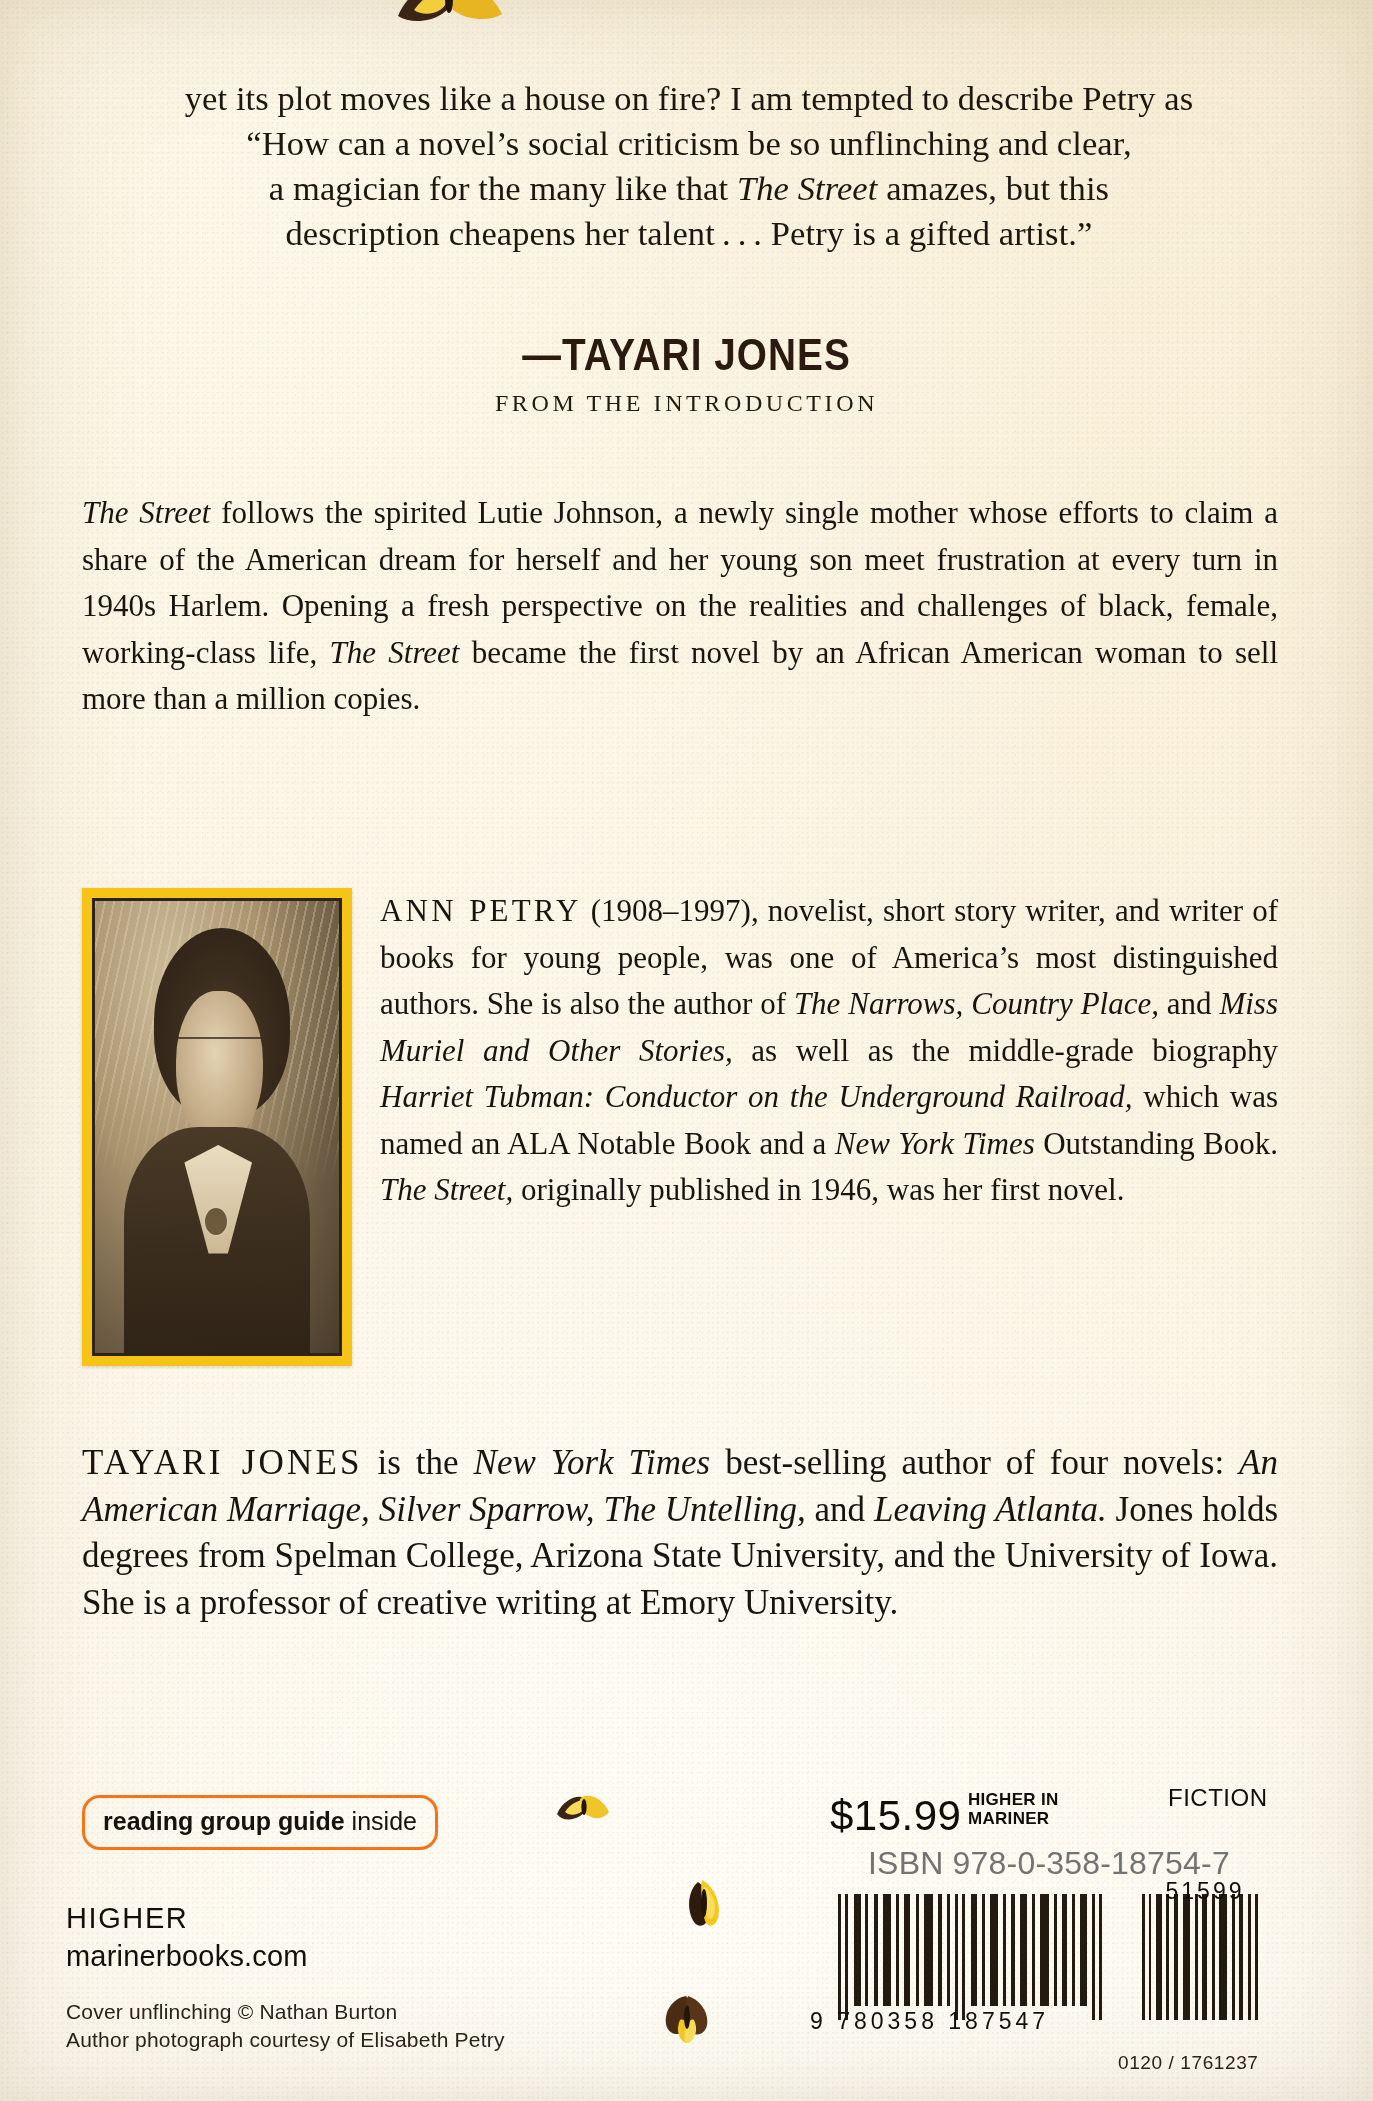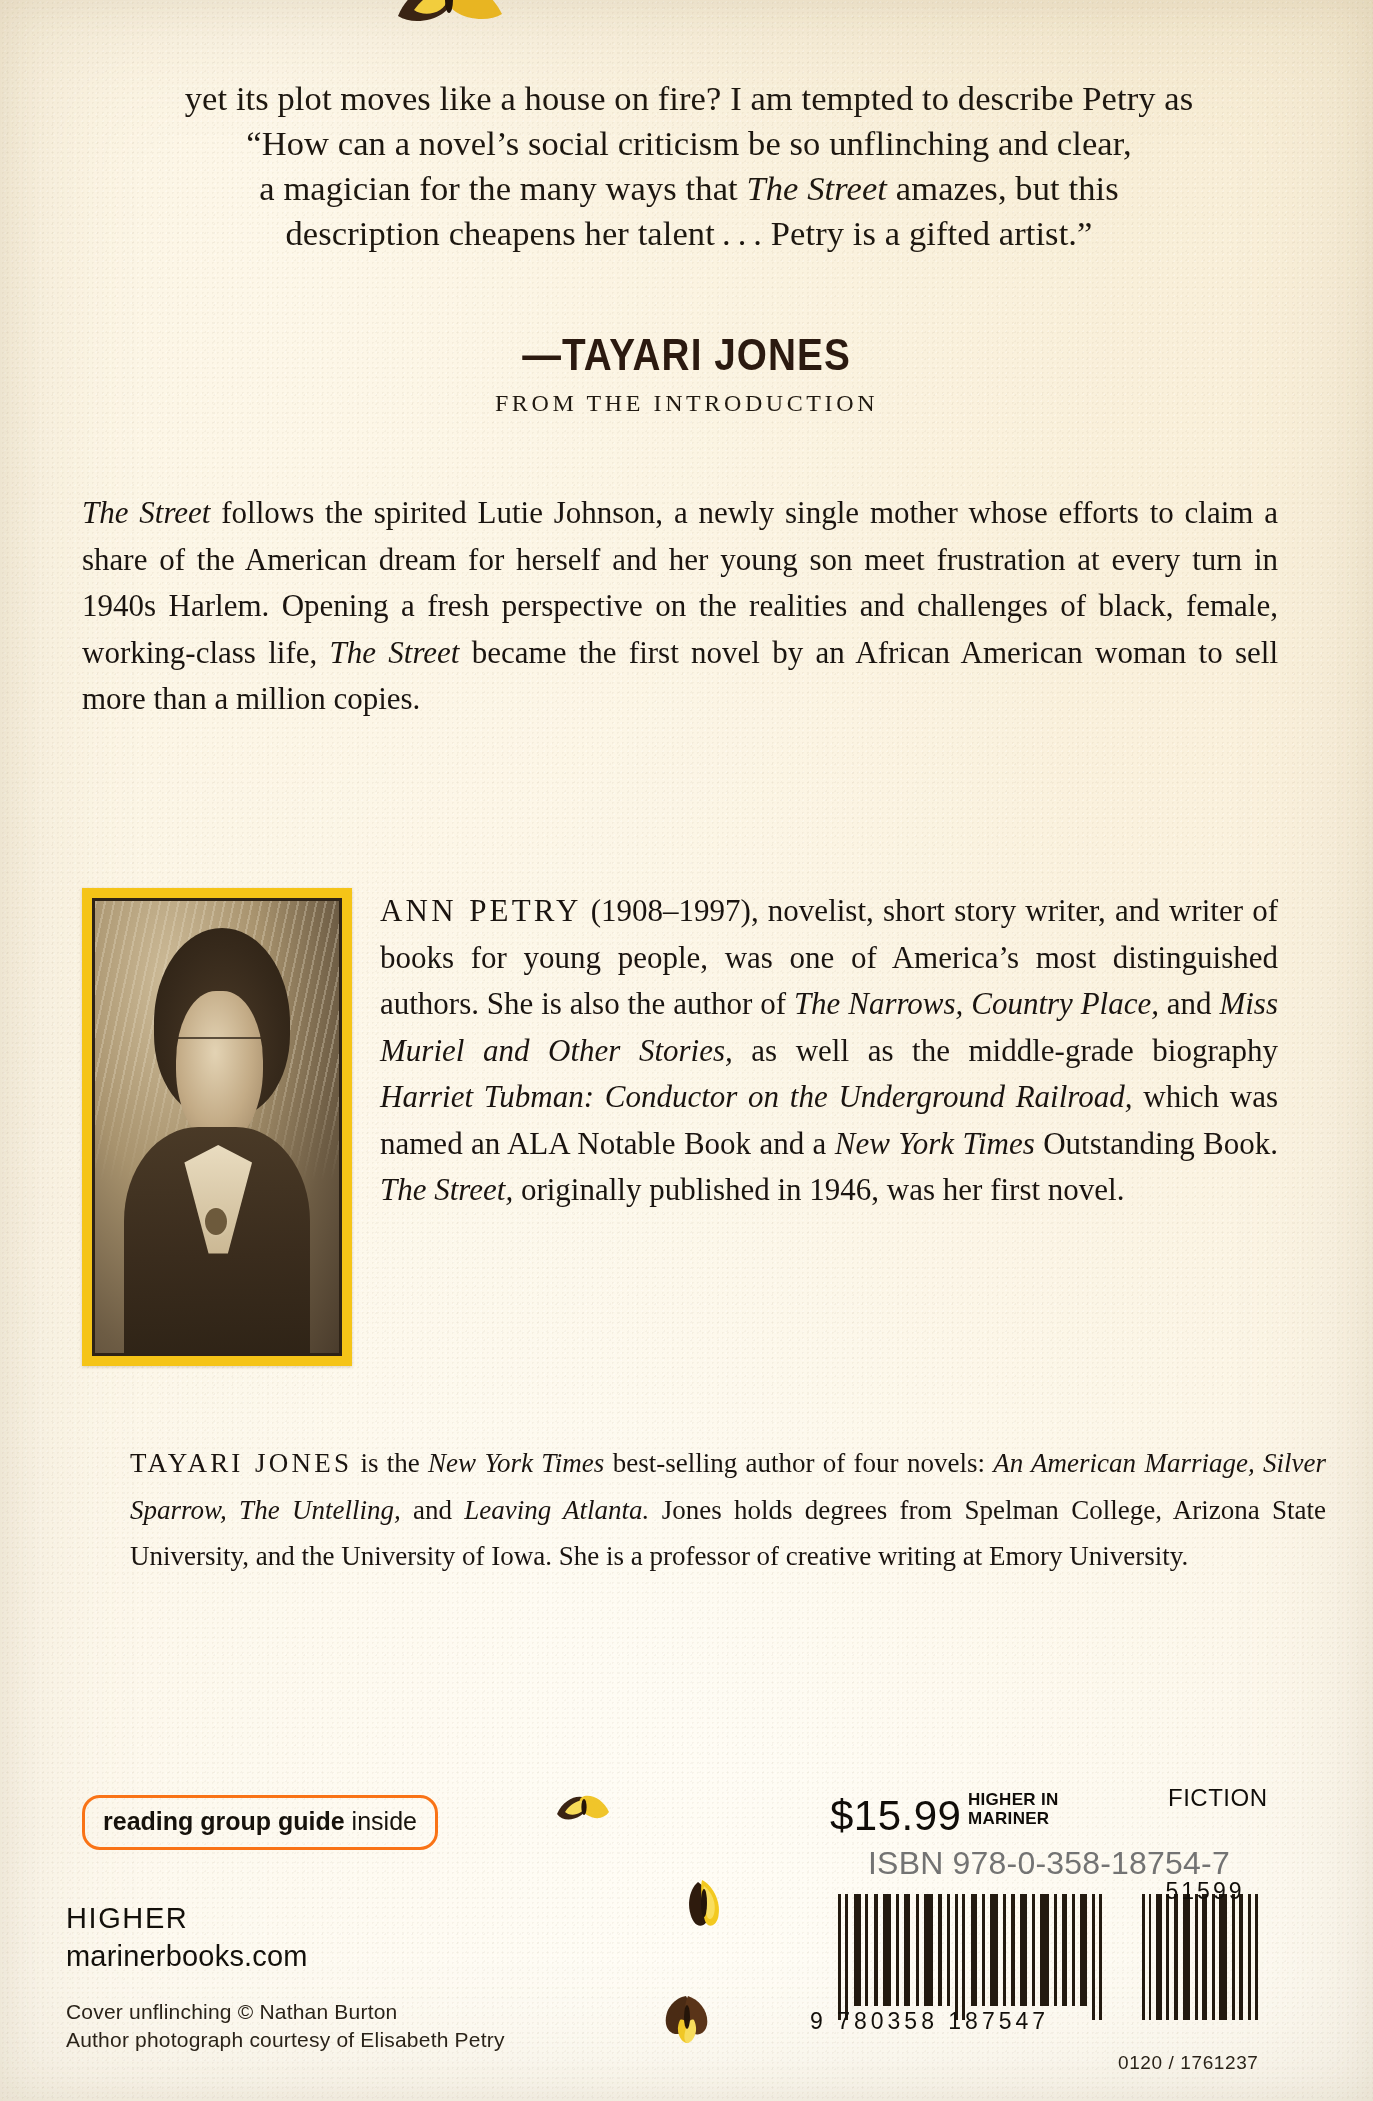--- a/index.html
+++ b/index.html
@@ -143,24 +143,23 @@
     font-size:31px;line-height:46.5px;
     text-align:justify;
     color:#1a1410;
   }
   .bio-ann i{font-style:italic;}
   .smallcaps{letter-spacing:3.2px;}
 
   
   .bio-tayari{
     position:absolute;left:82px;top:1440px;width:1196px;
-    font-size:27px;line-height:46.5px;
+    font-size:35px;line-height:46.5px;
     text-align:justify;
     color:#1a1410;
-    margin-left:48px;
   }
   .bio-tayari i{font-style:italic;}
 
   
   .rgg{
     position:absolute;left:82px;top:1795px;
     border:3px solid #f97316;
     border-radius:18px;
     padding:9px 18px 11px 18px;
     font-family:"Liberation Sans", sans-serif;
@@ -254,21 +253,21 @@
     <path d="M8 50 C18 26 40 14 56 20 C66 24 64 40 52 48 C40 56 20 58 8 50 Z" fill="#3a2414"></path>
     <path d="M112 48 C100 24 78 12 62 18 C52 22 54 38 66 46 C78 54 100 56 112 48 Z" fill="#e8b522"></path>
     <path d="M24 44 C34 30 46 24 55 27 C60 29 58 39 50 44 C42 49 31 49 24 44 Z" fill="#f2cd3d"></path>
     <ellipse cx="59" cy="34" rx="4" ry="13" fill="#241509"></ellipse>
   </svg>
 
   <div class="quote">
     <div>yet its plot moves like a house on fire? I am tempted to describe Petry as</div>
     <div>“How can a novel’s social criticism be so unflinching and clear,</div>
     <div>
-      <span>a magician for the many ways that </span><i>The Street</i><span> amazes, but this</span>
+      <span>a magician for the many like that </span><i>The Street</i><span> amazes, but this</span>
     </div>
     <div>description cheapens her talent . . . Petry is a gifted artist.”</div>
   </div>
 
   <div class="attrib">—TAYARI JONES</div>
   <div class="fromintro">FROM THE INTRODUCTION</div>
 
   <div class="desc">
     <i>The Street</i><span> follows the spirited Lutie Johnson, a newly single mother whose efforts to claim a share of the American dream for herself and her young son meet frustration at every turn in 1940s Harlem. Opening a fresh perspective on the realities and challenges of black, female, working-class life, </span><i>The Street</i><span> became the first novel by an African American woman to sell more than a million copies.</span>
   </div>

